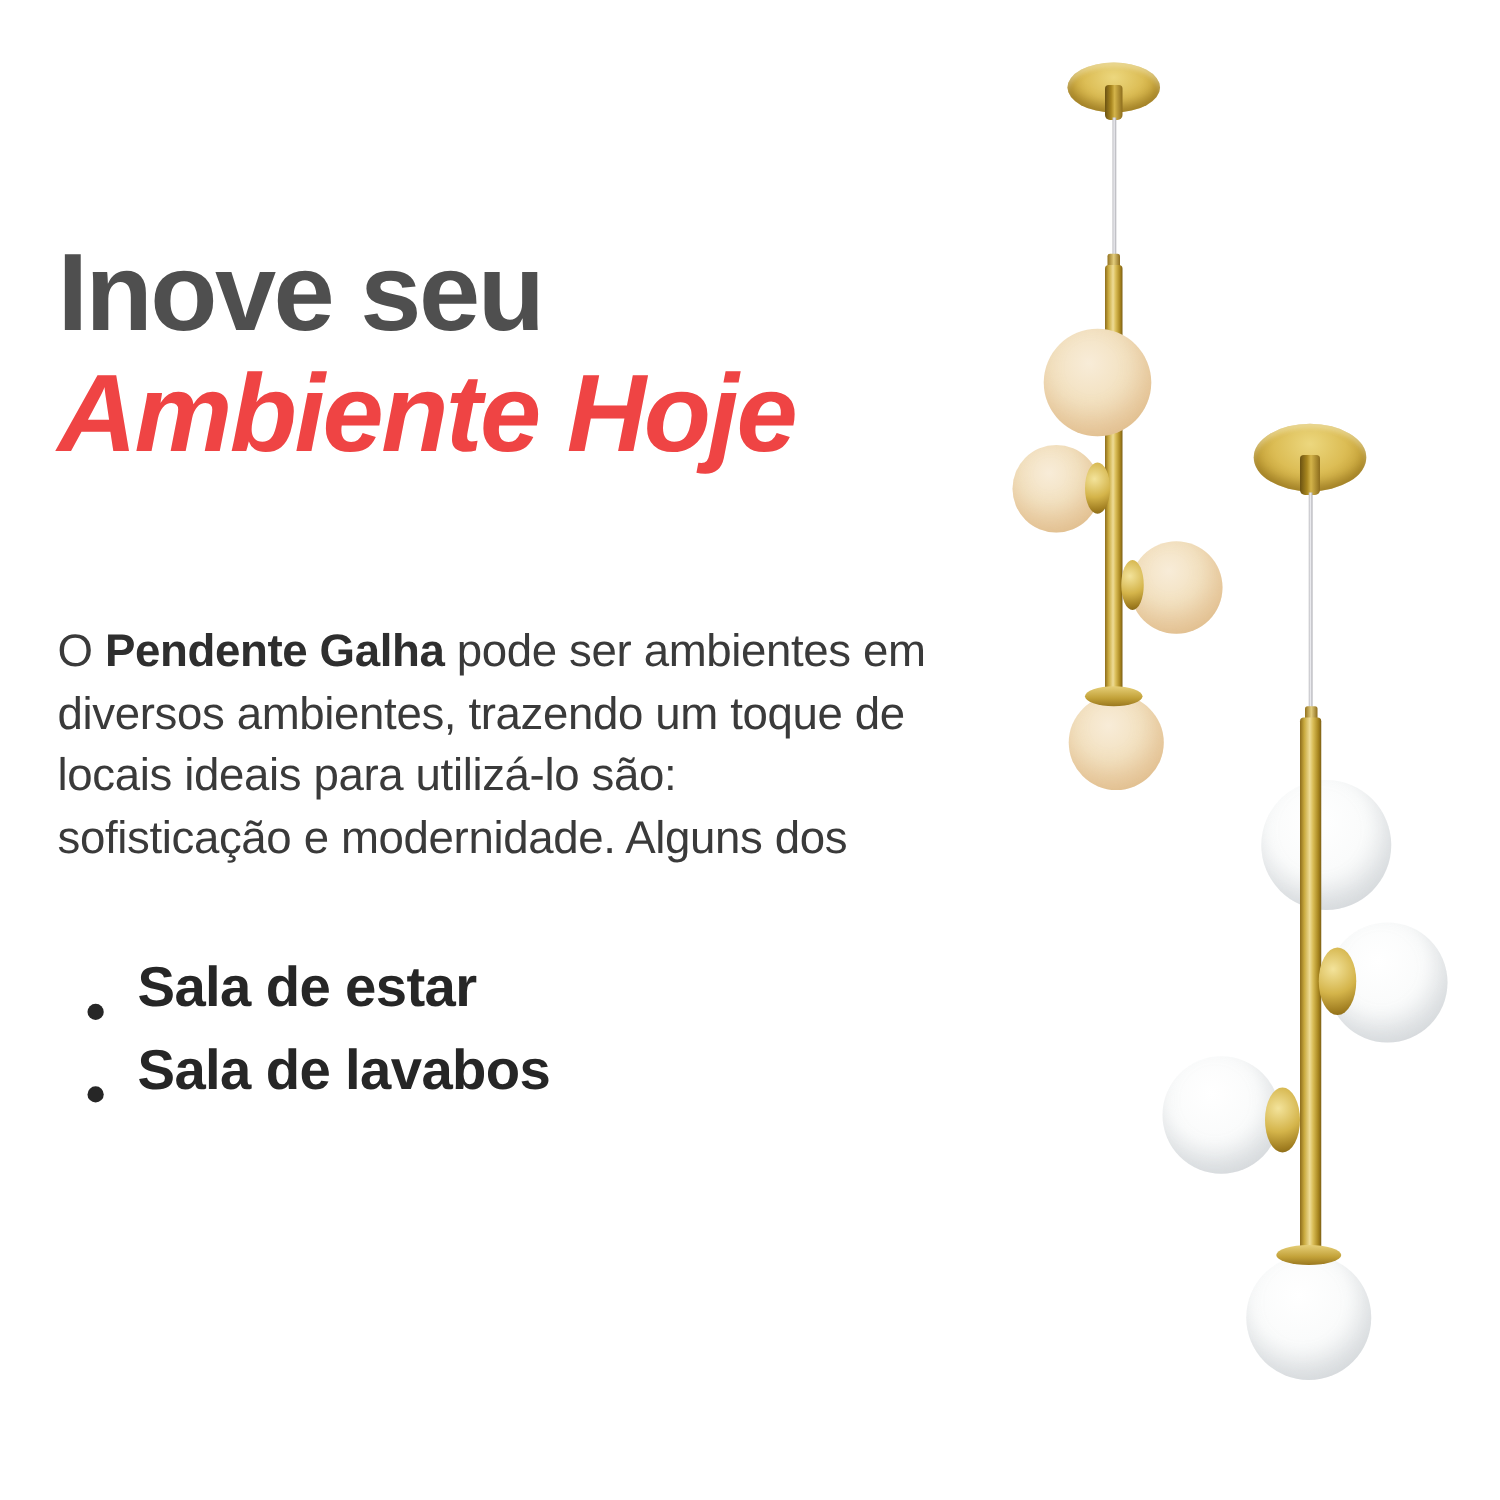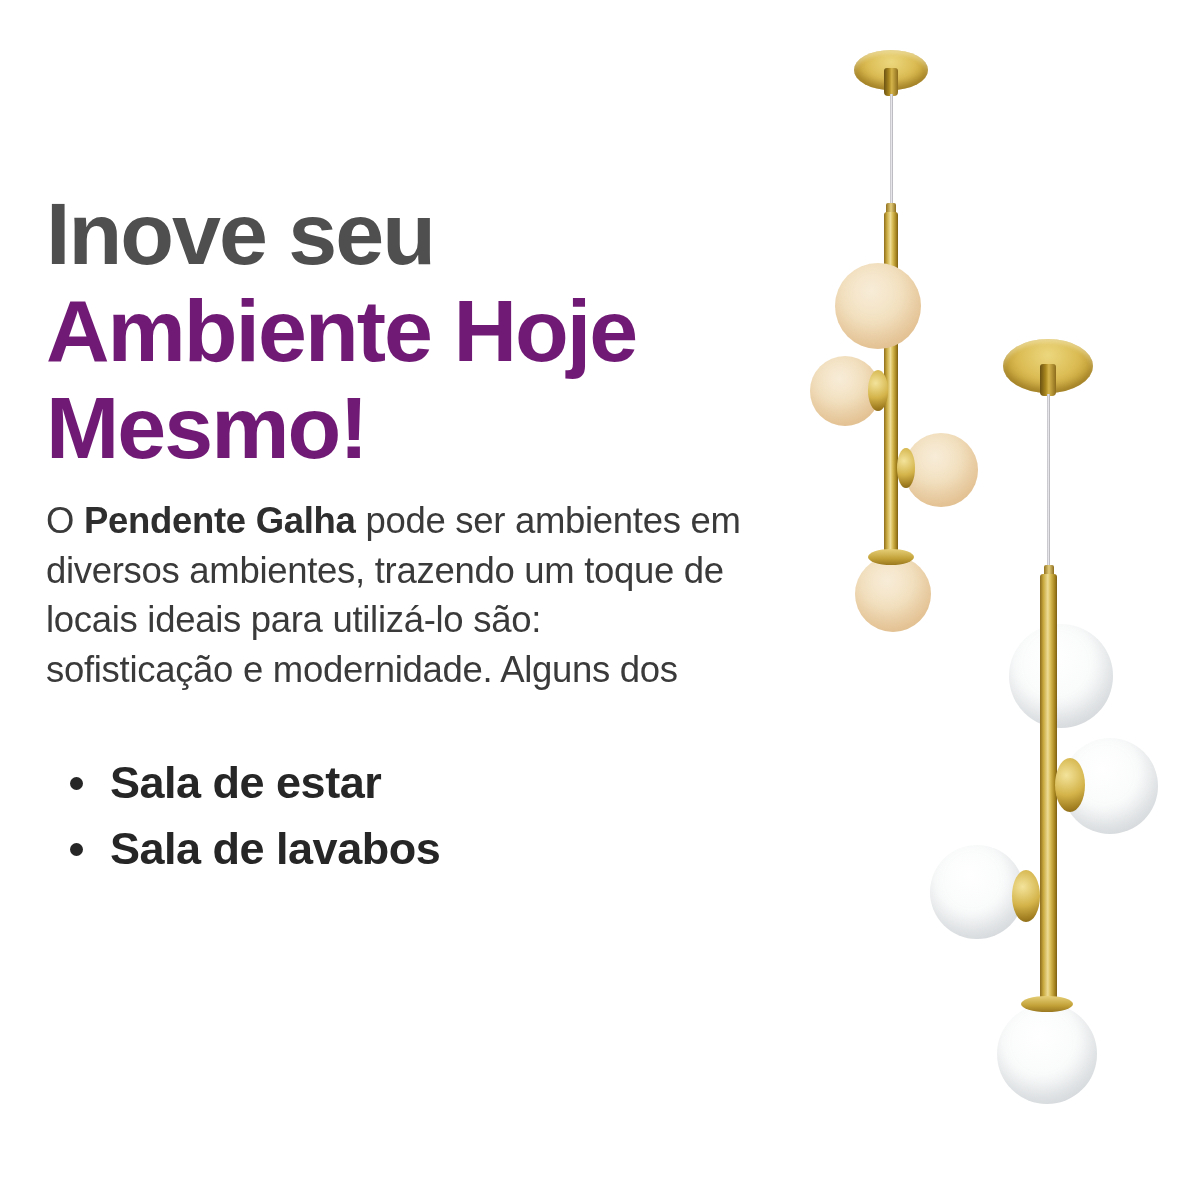--- a/index.html
+++ b/index.html
@@ -6,32 +6,32 @@
   .canvas{
     position:relative;width:1200px;height:1112px;background:#ffffff;
     overflow:hidden;font-family:"Liberation Sans",sans-serif;padding-left:30px;
   }
   
   .headline{
     position:absolute;left:46px;top:185px;margin:0;
     font-size:88px;line-height:97px;font-weight:700;letter-spacing:-2px;
   }
   .hl-dark{color:#4F4F4F;display:block;}
-  .hl-accent{color:#701a75;display:block;}
+  .hl-accent{color:#ef4444;display:block;font-style:italic;}
   .intro{
     position:absolute;left:46px;top:496px;width:760px;margin:0;
     font-size:36.5px;line-height:49.5px;color:#3A3A3A;letter-spacing:-0.3px;
   }
   .pline{display:block;}
   .intro b{color:#2E2E2E;margin-top:32px;}
   .loc-list{
     position:absolute;left:46px;top:750px;margin:0;padding:0;list-style:none;
   }
   .loc-list li{
-    display:flex;align-items:center;height:66px;
+    display:flex;align-items:flex-end;height:66px;
     font-size:45px;font-weight:700;color:#262626;letter-spacing:-0.5px;
   }
   .dot{
     width:13px;height:13px;border-radius:50%;background:#262626;
     margin-left:24px;margin-right:27px;flex:0 0 13px;
   }
   
   .part{position:absolute;}
   .cable{background:linear-gradient(90deg,#b7b7bc,#ececf0 45%,#a8a8ae);}
   .rod{background:linear-gradient(90deg,#8d6d1d 0%,#c8a93e 20%,#eedc96 46%,#d9bc55 62%,#a8861f 86%,#7d5f15 100%);}
@@ -90,21 +90,20 @@
   .lb-cap{left:1021px;top:996px;width:52px;height:16px;}
 </style>
 </head>
 <body>
 
 <div class="canvas">
 
   <h1 class="headline">
     <span class="hl-dark">Inove seu</span>
     <span class="hl-accent">Ambiente Hoje</span>
-    <span class="hl-accent">Mesmo!</span>
   </h1>
 
   <p class="intro">
     <span class="pline"><span>O </span><b>Pendente Galha</b><span> pode ser ambientes em</span></span>
     <span class="pline">diversos ambientes, trazendo um toque de</span>
     <span class="pline">locais ideais para utilizá-lo são:</span>
     <span class="pline">sofisticação e modernidade. Alguns dos</span>
   </p>
 
   <ul class="loc-list">

